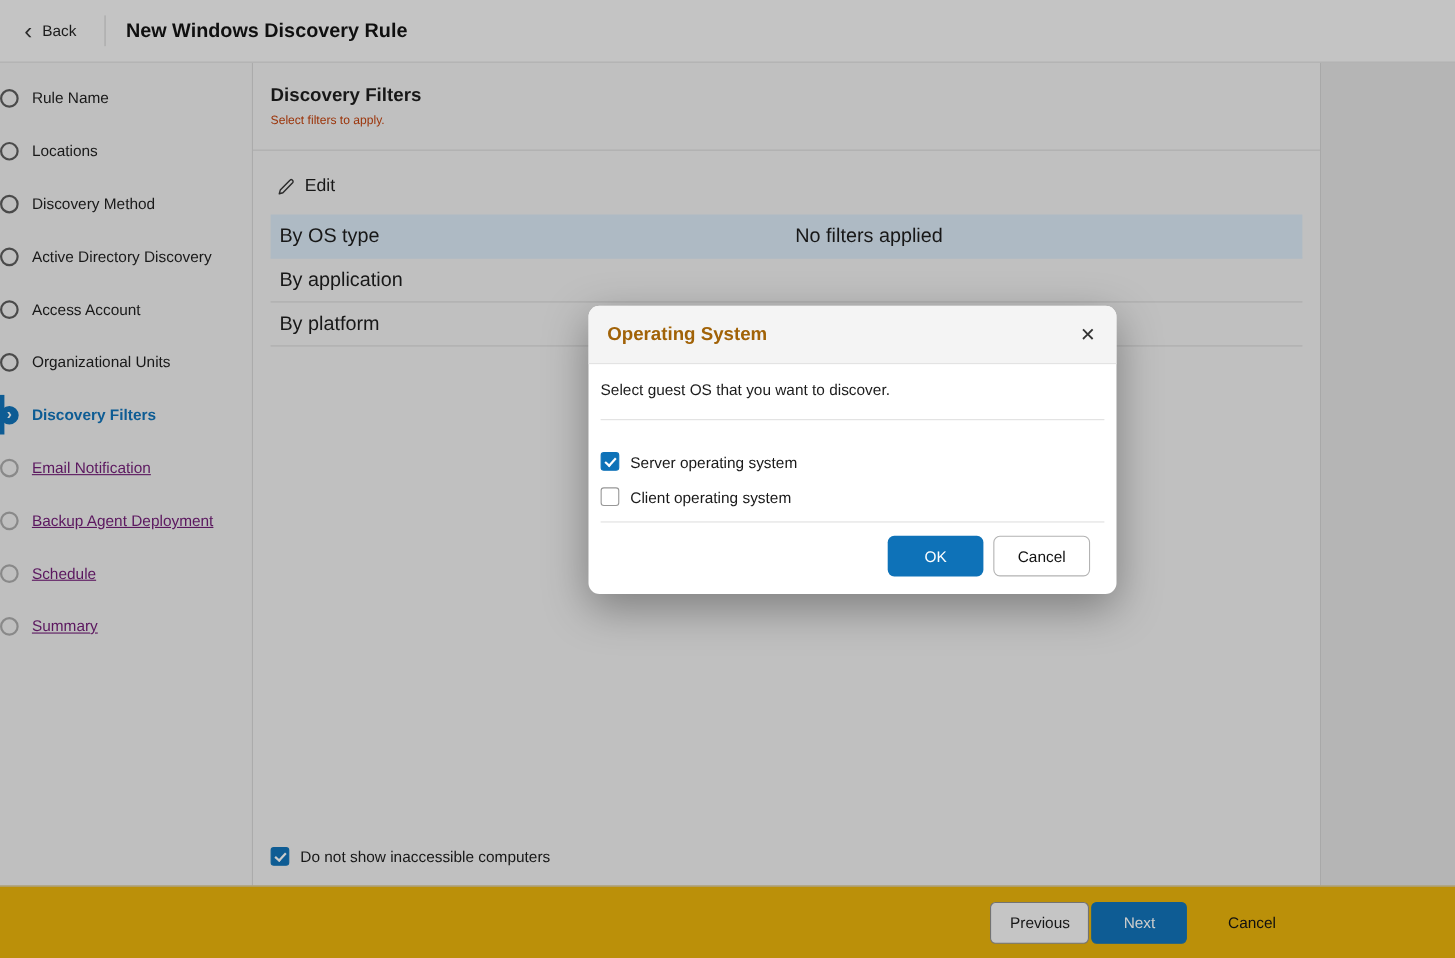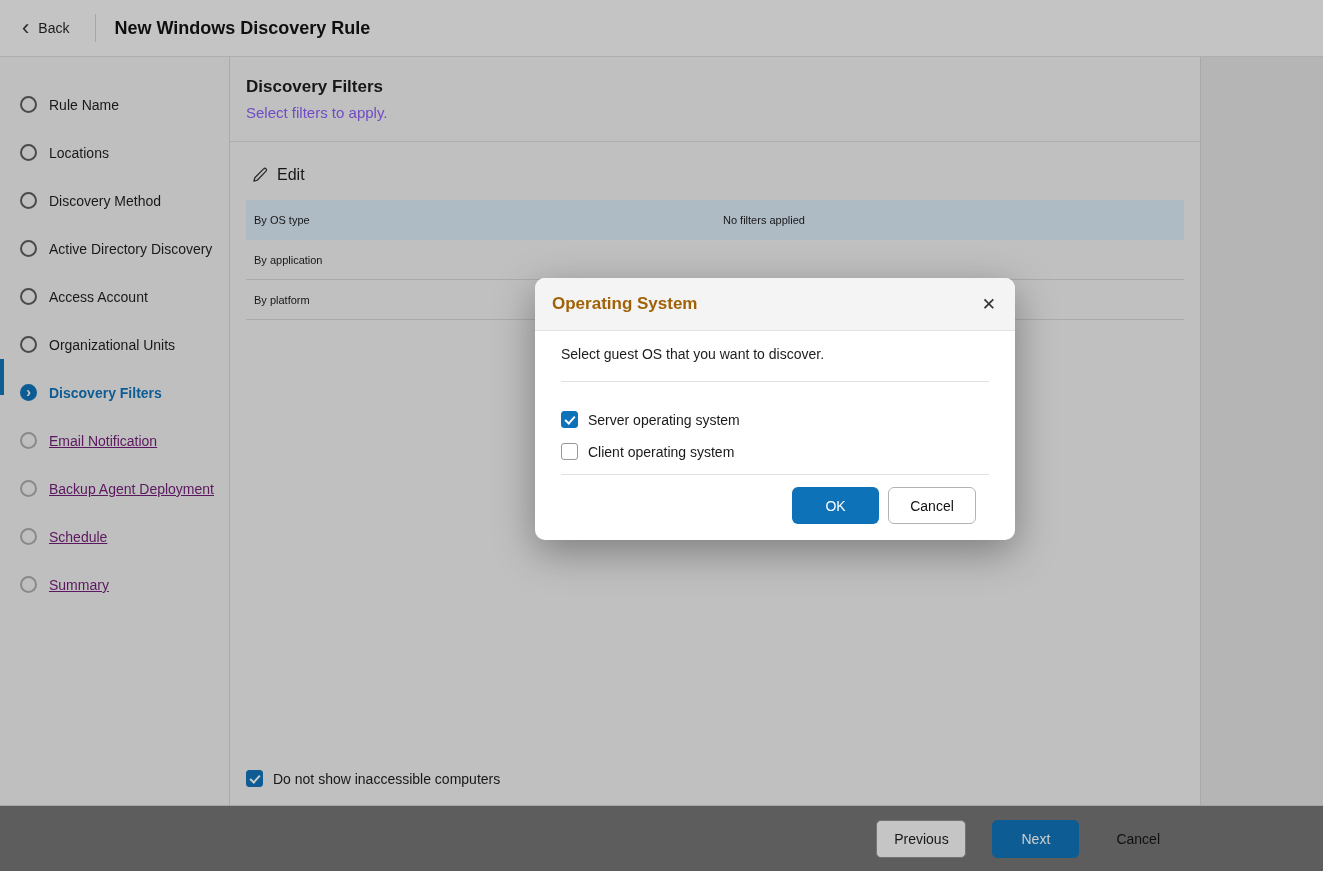--- a/index.html
+++ b/index.html
@@ -14,67 +14,67 @@
   .back-chev { font-size: 22px; line-height: 18px; color: #333; font-weight: 400; }
   .topbar-divider { width: 1px; height: 28px; background: #cfcfcf; }
   .page-title { font-size: 18px; font-weight: 700; margin: 0 0 0 18px; color: #101010; }
 
   
   .main { position: absolute; top: 57px; left: 0; right: 0; bottom: 66px; }
   .right-gap { position: absolute; top: 0; bottom: 0; left: 1201px; right: 0; background: #e2e2e2; }
 
   
   .sidebar { position: absolute; top: 0; bottom: 0; left: 0; width: 230px; background: #efefef; border-right: 1px solid #d6d6d6; padding-top: 8px; }
-  .step { position: relative; height: 48px; display: flex; align-items: flex-end; gap: 12px; padding-left: 20px; font-size: 14px; color: #1c1c1c; cursor: pointer; }
+  .step { position: relative; height: 48px; display: flex; align-items: center; gap: 12px; font-size: 14px; color: #1c1c1c; cursor: pointer; }
   .step-circle { width: 17px; height: 17px; border-radius: 50%; border: 2px solid #5b5b5b; flex: none; display: flex; align-items: center; justify-content: center; }
   .step.disabled { color: #701a75; text-decoration: underline; }
   .step.disabled .step-circle { border-color: #ababab; }
   .step.active { color: #0e72b8; font-weight: 700; }
   .step.active .step-circle { background: #0e72b8; border-color: #0e72b8; }
   .active-chev { color: #fff; font-size: 14px; line-height: 1; font-weight: 700; margin-top: -2px; }
   .active-bar { position: absolute; left: 0; top: 6px; bottom: 6px; width: 4px; background: #0e72b8; }
 
   
   .content { position: absolute; top: 0; bottom: 0; left: 230px; width: 971px; background: #f0f0f0; border-right: 1px solid #d2d2d2; }
   .content-header { padding: 20px 16px 0 16px; border-bottom: 1px solid #d8d8d8; }
   .content-title { font-size: 17px; font-weight: 700; margin: 0 0 7px 0; }
-  .content-subtitle { font-size: 15px; color: #8b5cf6; margin: 0 0 20px 0; }
+  .content-subtitle { font-size: 11px; color: #c2410c; margin: 0 0 20px 0; }
 
   .toolbar { padding: 20px 16px 12px 16px; }
   .edit-btn { display: flex; align-items: center; gap: 9px; background: none; border: none; font-family: inherit; font-size: 16px; color: #1a1a1a; cursor: pointer; padding: 4px 6px; }
   .edit-btn svg { display: block; }
 
   .table { margin: 0 16px; }
   .thead { display: flex; height: 36px; align-items: center; border-top: 1px solid #d8d8d8; border-bottom: 1px solid #bdbdbd; font-weight: 700; font-size: 14px; }
   .cell-type { width: 477px; padding-left: 8px; }
   .cell-desc { flex: 1; }
-  .trow { display: flex; height: 40px; align-items: center; font-size: 11px; border-bottom: 1px solid #d6d6d6; cursor: pointer; }
+  .trow { display: flex; height: 40px; align-items: center; font-size: 18px; border-bottom: 1px solid #d6d6d6; cursor: pointer; }
   .trow.selected { background: #d9e8f5; border-bottom-color: #d9e8f5; }
 
   .bottom-check { position: absolute; left: 16px; bottom: 18px; display: flex; align-items: center; gap: 10px; font-size: 14px; cursor: pointer; }
 
   
   .cb { position: relative; width: 17px; height: 17px; border: 1px solid #979797; border-radius: 3px; background: #fff; flex: none; }
   .cb.checked { background: #0e72b8; border-color: #0e72b8; }
   .cb.checked::after { content: ""; position: absolute; left: 5px; top: 2px; width: 4px; height: 8px; border: solid #fff; border-width: 0 2px 2px 0; transform: rotate(42deg); }
 
   
-  .footbar { position: absolute; left: 0; right: 0; bottom: 0; height: 66px; background: #737373; border-top: 1px solid #cfcfcf; display: flex; align-items: center; justify-content: flex-end; padding-right: 157px; }
+  .footbar { position: absolute; left: 0; right: 0; bottom: 0; height: 66px; background: #eab308; border-top: 1px solid #cfcfcf; display: flex; align-items: center; justify-content: flex-end; padding-right: 157px; }
   .btn { height: 38px; border-radius: 5px; font-size: 14px; font-family: inherit; cursor: pointer; }
   .btn-prev { width: 90px; background: #f6f6f6; border: 1px solid #8f8f8f; color: #1a1a1a; }
-  .btn-next { width: 87px; margin-left: 26px; background: #0e72b8; border: 1px solid #0e72b8; color: #fff; }
+  .btn-next { width: 87px; margin-left: 2px; background: #0e72b8; border: 1px solid #0e72b8; color: #fff; }
   .btn-cancel-text { background: none; border: none; font-size: 14px; font-family: inherit; color: #111; margin-left: 31px; cursor: pointer; }
 
   
   .backdrop { position: absolute; inset: 0; background: rgba(15, 15, 15, 0.21); z-index: 5; }
   .modal { position: absolute; left: 535px; top: 278px; width: 480px; z-index: 10; background: #fff; border-radius: 10px; box-shadow: 0 12px 40px rgba(0,0,0,0.35); overflow: hidden; }
   .modal-header { height: 53px; background: #f4f4f4; border-bottom: 1px solid #e3e3e3; display: flex; align-items: center; justify-content: space-between; padding: 0 17px; }
   .modal-title { font-size: 17px; font-weight: 700; margin: 0; color: #a16207; }
   .modal-close { font-size: 17px; color: #333; cursor: pointer; line-height: 1; padding: 2px; }
-  .modal-body { padding: 0 26px; }
+  .modal-body { padding: 0 11px; }
   .modal-desc { font-size: 14px; color: #1c1c1c; padding: 15px 0 19px 0; margin: 0; border-bottom: 1px solid #e0e0e0; }
   .modal-options { padding: 14px 0; border-bottom: 1px solid #e0e0e0; }
   .option { display: flex; align-items: flex-end; gap: 10px; height: 32px; font-size: 14px; cursor: pointer; }
   .modal-footer { display: flex; justify-content: flex-end; gap: 9px; padding: 12px 13px 16px 16px; align-items: flex-end; }
   .btn-ok { width: 87px; height: 37px; background: #0e72b8; color: #fff; border: none; border-radius: 6px; font-size: 14px; font-family: inherit; cursor: pointer; }
   .btn-mcancel { width: 88px; height: 37px; background: #fff; color: #111; border: 1px solid #b3b3b3; border-radius: 6px; font-size: 14px; font-family: inherit; cursor: pointer; }
 </style>
 </head>
 <body>
 

